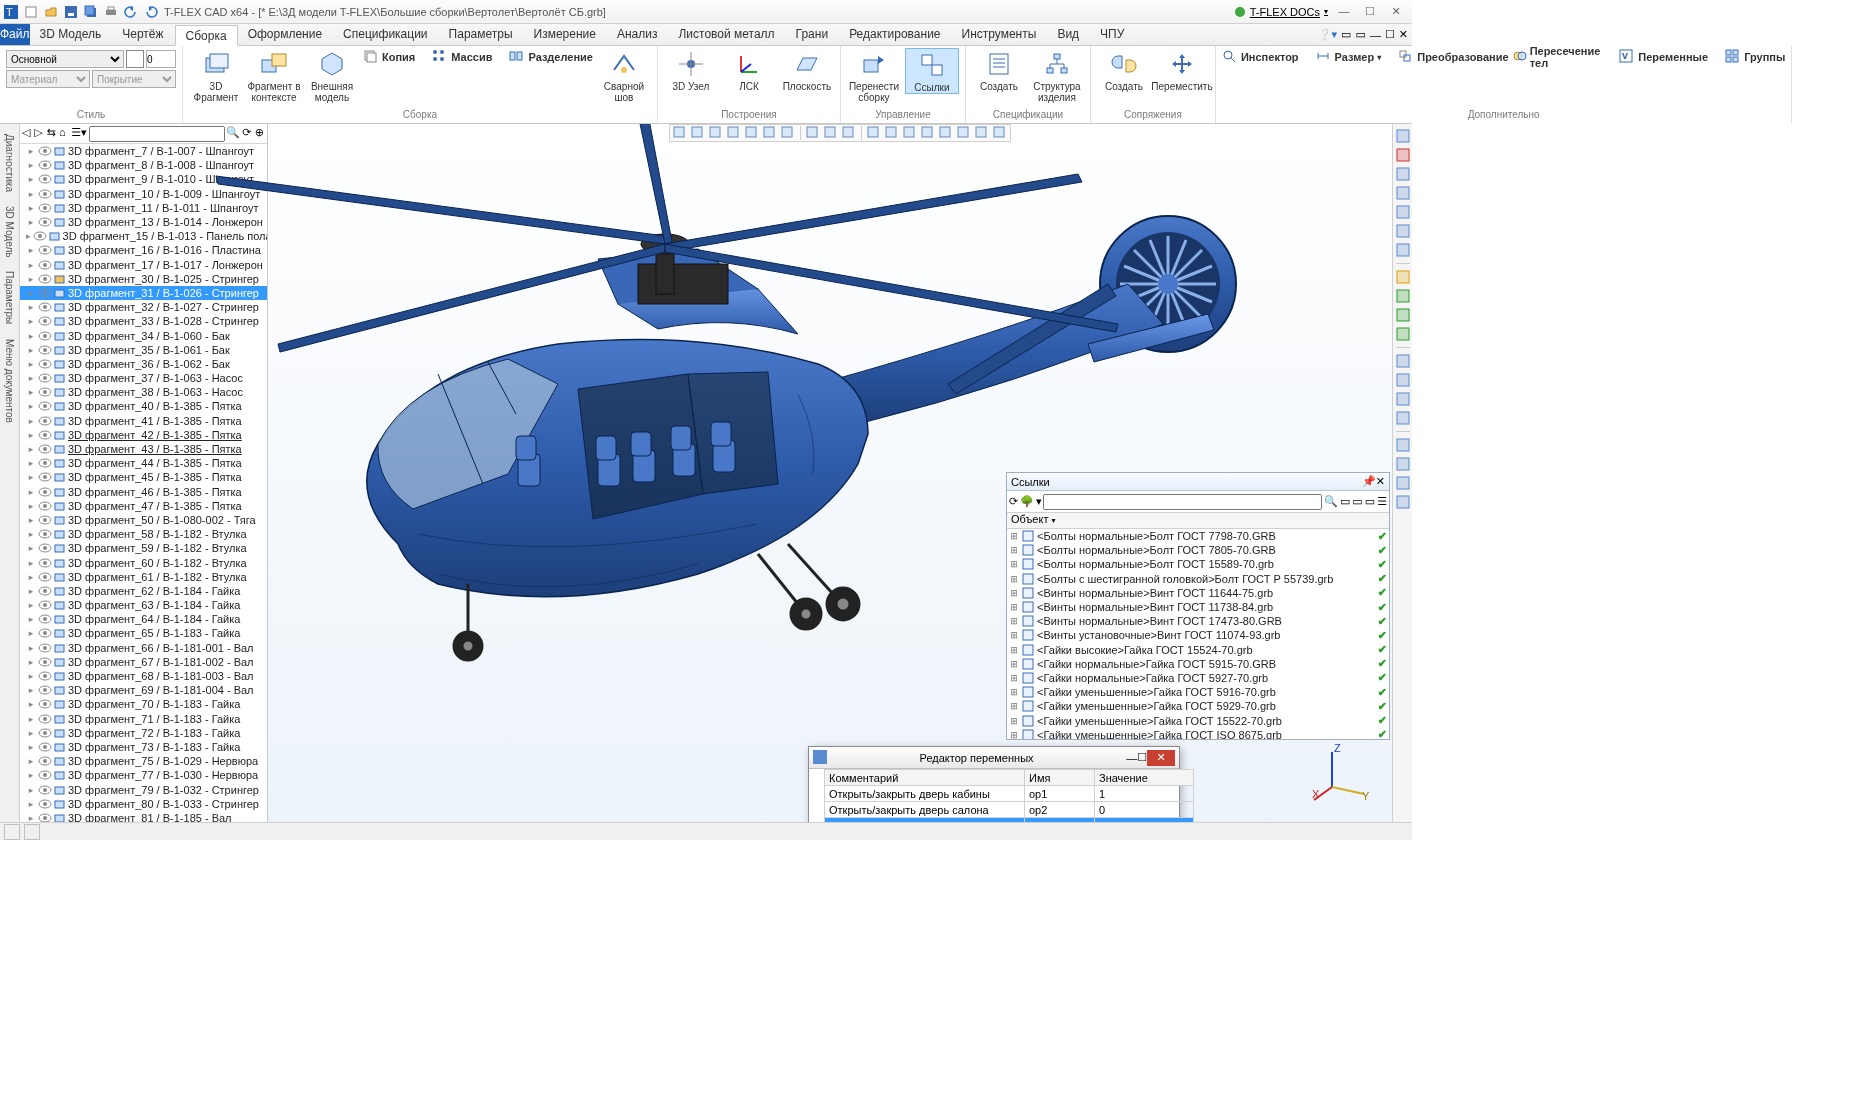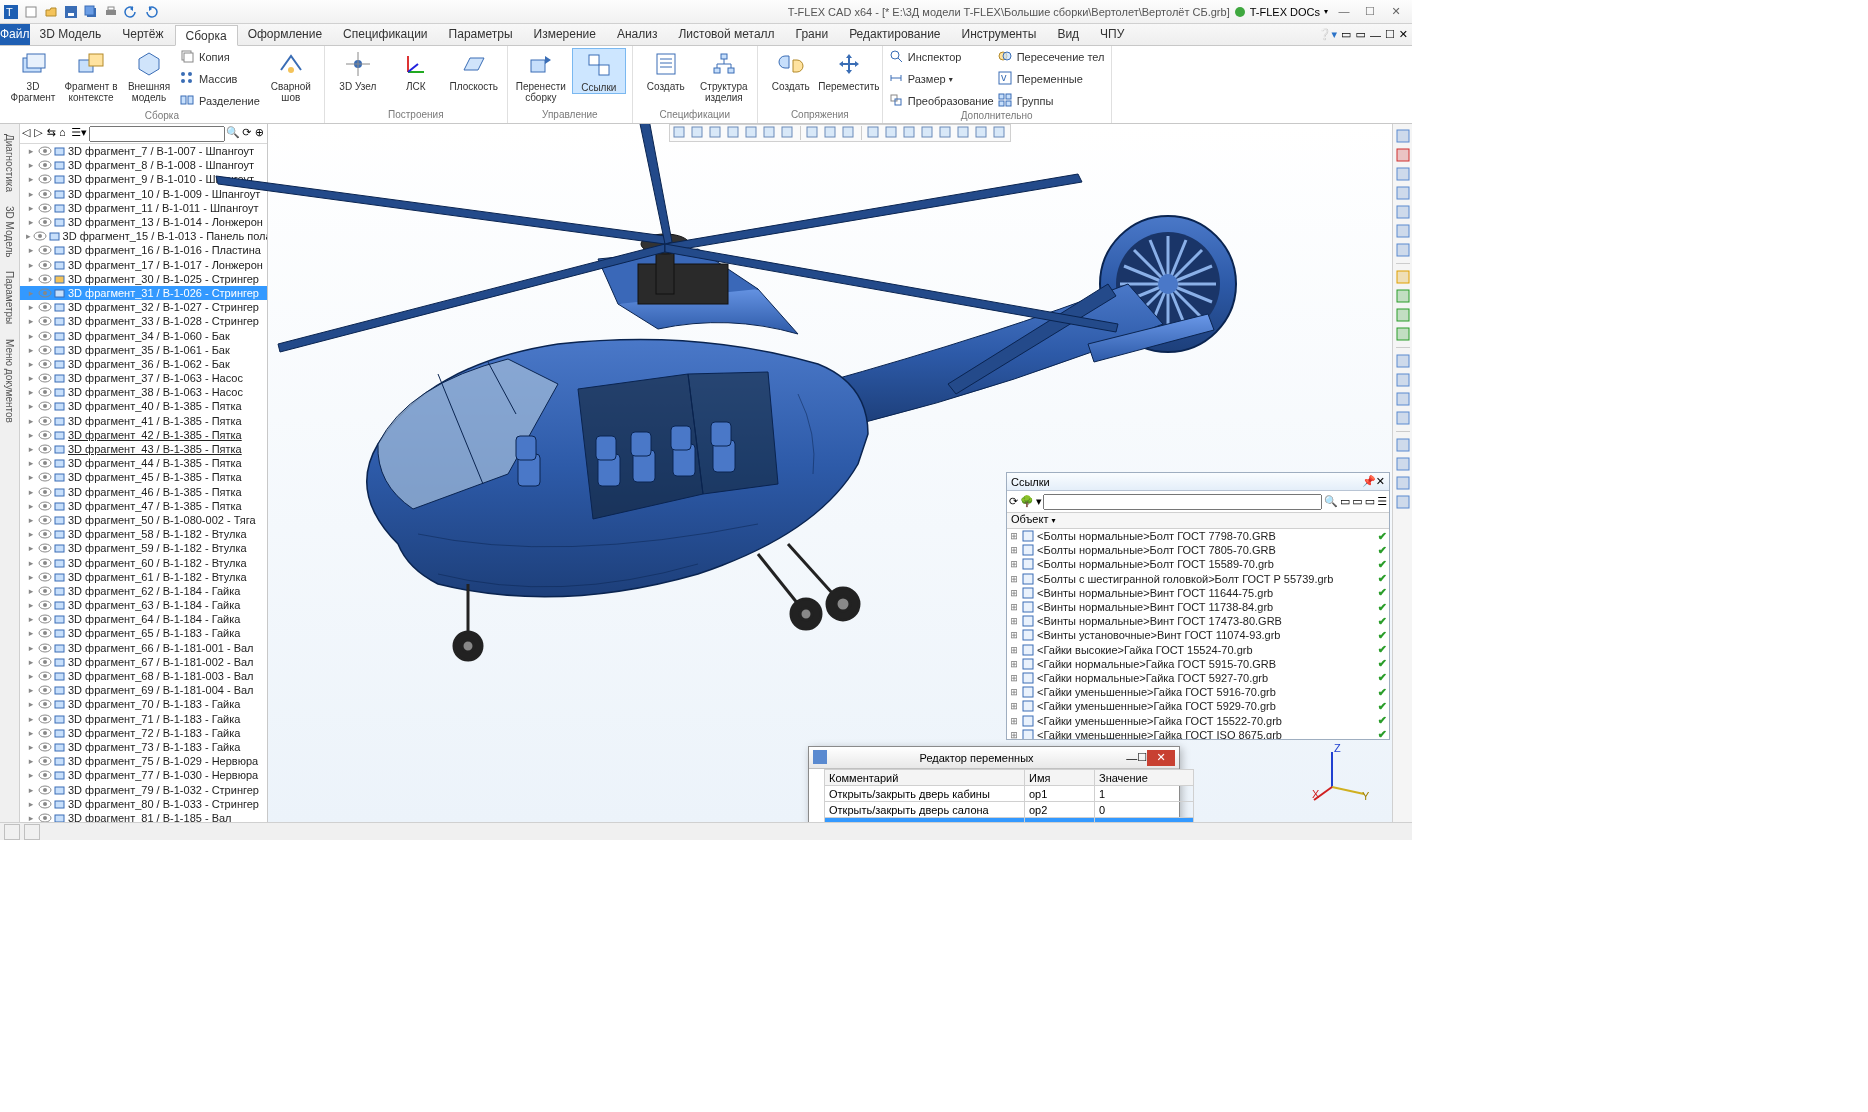--- a/index.html
+++ b/index.html
@@ -3,39 +3,39 @@
 <meta charset="utf-8">
 <style>
 * { margin: 0; padding: 0; box-sizing: border-box; font-family: "Segoe UI", Tahoma, sans-serif; font-size: 11px; }
 body { background: #fff; overflow: hidden; width: 1868px; height: 1112px; transform-origin: top left; }
 
 .app { width: 1412px; height: 840px; display:flex; flex-direction:column; background:#fff; position:relative; }
 
 .titlebar { height:24px; background:linear-gradient(#fdfdfd,#f1f1f1); border-bottom:1px solid #d0d0d0; display:flex; align-items:center; padding:0 4px; gap:4px; }
 .titlebar .qat { display:flex; gap:2px; }
 .titlebar .qat .qbtn { width:18px; height:18px; display:flex; align-items:center; justify-content:center; border:1px solid transparent; }
-.titlebar .title { flex:1; text-align:right; color:#555; font-size:11px; }
-.titlebar .docs { display:flex; align-items:center; gap:4px; }
+.titlebar .title { flex:1; text-align:left; color:#555; font-size:11px; }
+.titlebar .docs { display:flex; align-items:center; gap:4px;text-decoration:underline; }
 .titlebar .winbtns { display:flex; gap:2px; }
 .titlebar .winbtns span { width:24px; text-align:center; color:#666; }
 .qbtn svg, .ticon svg { display:block; }
 
 .tabstrip { height:22px; background:linear-gradient(#f8f8f8,#eee); display:flex; border-bottom:1px solid #c8c8c8; }
 .filetab { background:#1e5fb3; color:#fff; padding:3px 0; font-size:12px; }
 .tab { padding:3px 10px; color:#333; font-size:12px; border-right:1px solid transparent; }
 .tab.active { background:#fff; border:1px solid #c8c8c8; border-bottom:1px solid #fff; position:relative; top:1px; }
 
 .ribbon { height:78px; background:#fff; border-bottom:1px solid #c8c8c8; display:flex; }
 .rgroup { border-right:1px solid #e0e0e0; padding:2px 6px 0; display:flex; flex-direction:column; }
 .rgroup .ritems { display:flex; align-items:flex-start; gap:4px; flex:1; }
 .rgroup .rlabel { text-align:center; color:#7a7a7a; font-size:10px; height:14px; }
 .rv { display:flex; flex-direction:column; align-items:center; width:54px; gap:1px; }
 .rv .ricon { width:32px; height:32px; display:flex; align-items:center; justify-content:center; }
 .rv .rtxt { font-size:10px; text-align:center; line-height:11px; color:#333; }
-.rvs { display:flex; flex-direction:column; gap:4px; }
+.rvs { display:flex; flex-direction:row; gap:17px;font-weight:bold; }
 .rvs .rrow { display:flex; align-items:center; gap:3px; height:18px; font-size:10px; color:#333; }
 .rrow .ricon { width:16px; height:16px; }
 .rv.highlight { background:#cde6ff; border:1px solid #7ab8f0; }
 
 .ribbon select, .ribbon input { font-size:10px; height:18px; border:1px solid #abadb3; }
 .styleblk { display:flex; flex-direction:column; gap:2px; padding-top:2px; }
 .styleblk .row { display:flex; gap:2px; }
 
 .workarea { flex:1; display:flex; position:relative; overflow:hidden; }
 .sidetabs-left { width:20px; background:#f0f0f0; border-right:1px solid #d0d0d0; display:flex; flex-direction:column; align-items:center; gap:6px; padding-top:6px; }
@@ -184,20 +184,36 @@
       <span style="color:#2a72c8">❔▾</span>
       <span>▭</span>
       <span>▭</span>
       <span>—</span>
       <span>☐</span>
       <span>✕</span>
     </div>
   </div>
 
   <div class="ribbon">
+    <div class="rgroup">
+      <div class="ritems">
+        <div class="styleblk">
+          <div class="row">
+              <select style="width:118px"><option>Основной</option></select>
+            <span style="width:18px;height:18px;border:1px solid #888;background:#fff"></span>
+            <input style="width: 30px;" value="0">
+          </div>
+          <div class="row">
+              <select style="width:84px;color:#999"><option>Материал</option></select>
+            <select style="width:84px;color:#999"><option>Покрытие</option></select>
+            </div>
+        </div>
+      </div>
+      <div class="rlabel">Стиль</div>
+    </div>
 
     <div class="rgroup">
       <div class="ritems">
         <div class="rv">
             <div class="ricon">
               <svg width="28" height="28">
                 <rect x="4" y="8" width="18" height="14" fill="#c7dffb" stroke="#3a6db5"></rect>
                 <rect x="8" y="4" width="18" height="14" fill="#e8f1fc" stroke="#3a6db5"></rect>
               </svg>
             </div>

